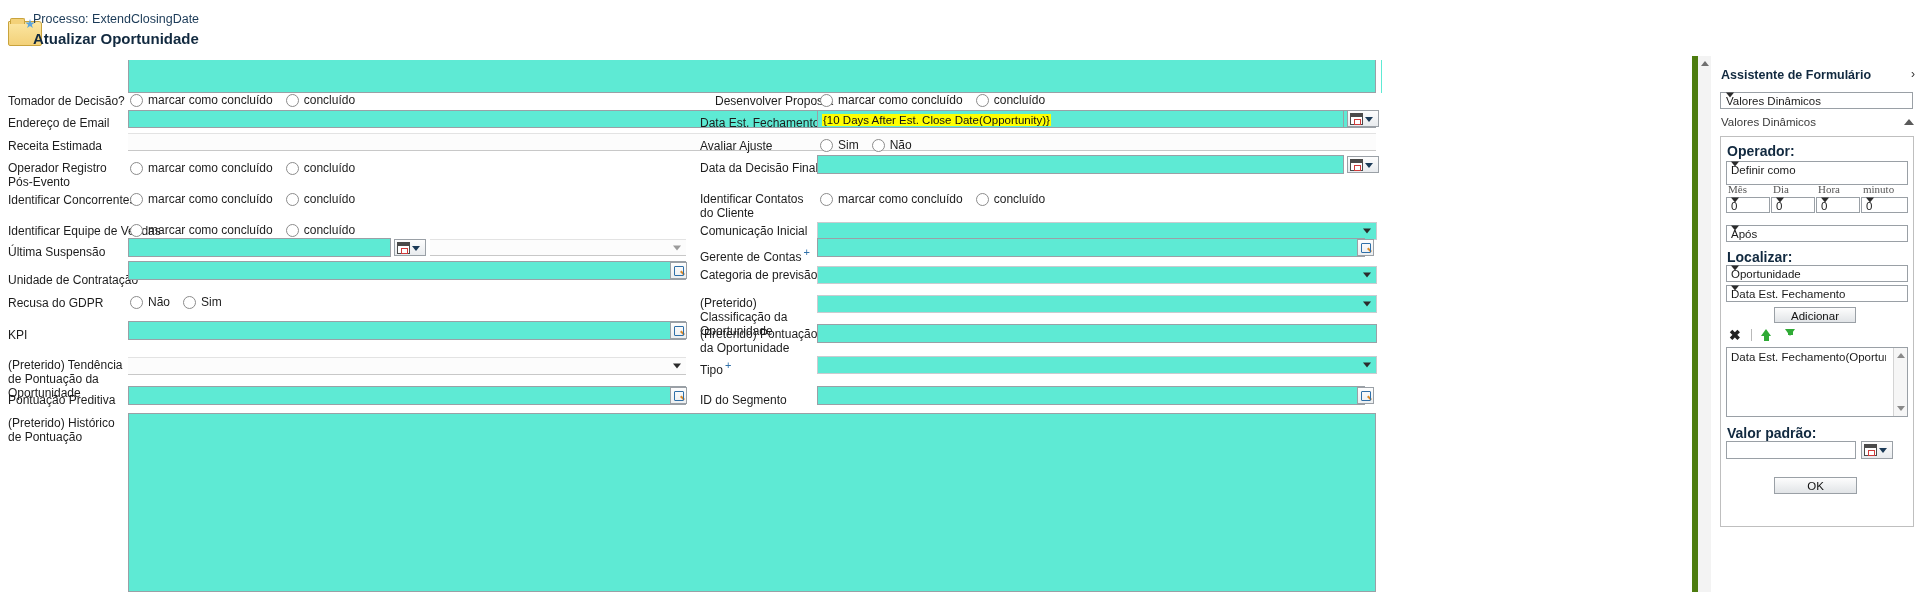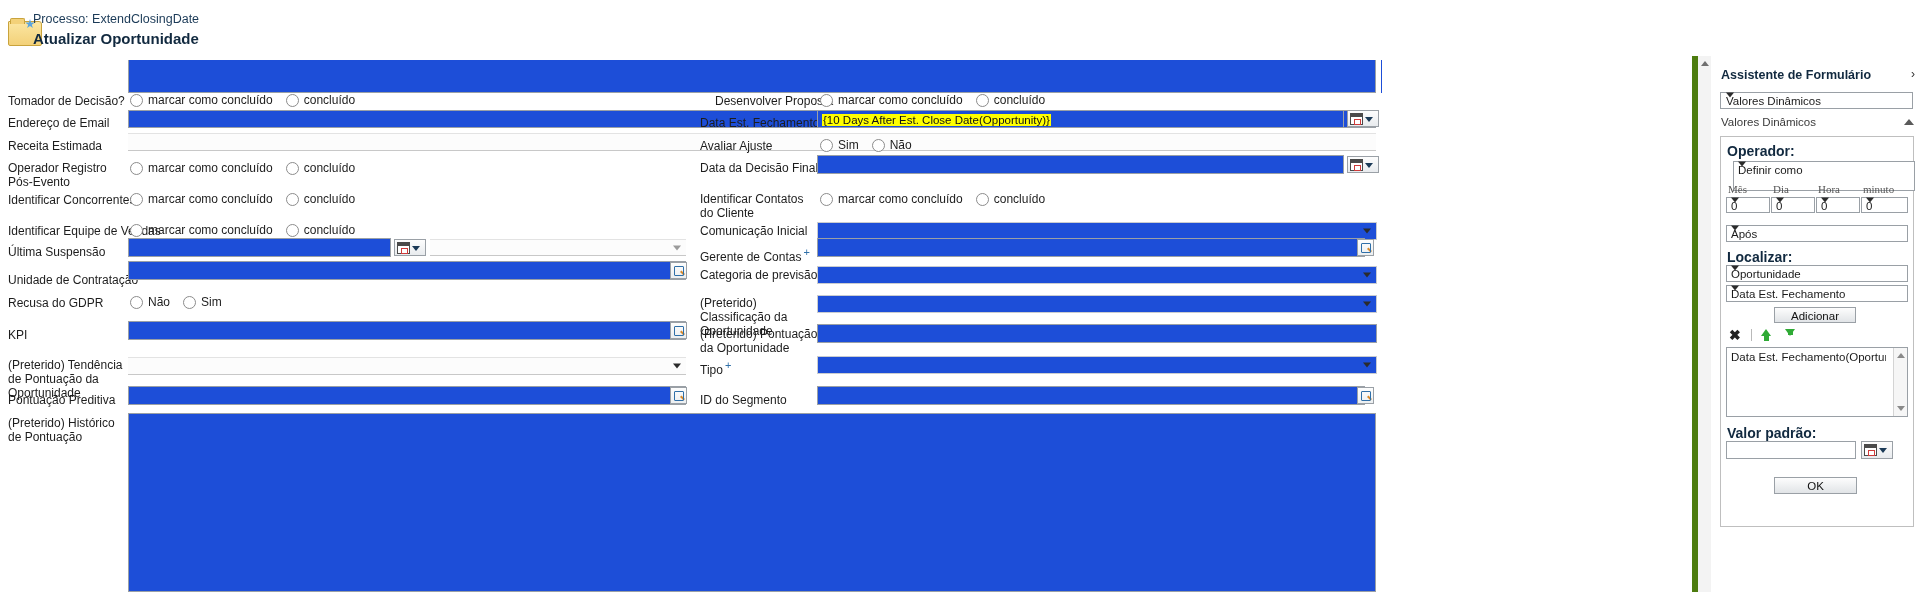--- a/index.html
+++ b/index.html
@@ -23,21 +23,21 @@
   .hdr-title{position:absolute;left:33px;top:30px;font-size:15px;font-weight:bold;color:#11293f;text-align:center;}
 
   
   .form{position:absolute;left:0;top:56px;width:1390px;height:536px;background:#fff;overflow:hidden;}
   .col{position:absolute;top:0;}
   .col-l{left:0;width:690px;}
   .col-r{left:695px;width:690px;}
   .lbl{position:absolute;font-size:12px;color:#1d1d1d;line-height:14px;}
   .req{color:#2f6fa8;font-size:11px;vertical-align:super;margin-left:2px;}
 
-  .fld{position:absolute;box-sizing:border-box;background:#1d4ed8;}
+  .fld{position:absolute;box-sizing:border-box;background:#5eead4;}
   .fld.bdr{border:1px solid #9aa0a6;}
   .fld.bdr-l{border:none;border-bottom:1px solid #c8c8c8;border-top:1px solid #e3e3e3;background:#fcfcfc;}
   .fld.light{border:1px solid #c9ccd0;}
   .fld-txt{position:absolute;left:4px;top:3px;font-size:11.5px;color:#111;white-space:nowrap;}
 
   .radio-grp{position:absolute;display:flex;align-items:center;gap:13px;}
   .radio{display:flex;align-items:center;gap:5px;font-size:12px;color:#1d1d1d;}
   .radio i{width:11px;height:11px;border:1px solid #8c8c8c;border-radius:50%;background:#fff;display:inline-block;}
 
   
@@ -349,21 +349,21 @@
       <span>Valores Dinâmicos</span>
       <span class="dd-arrow"></span>
     </div>
 
     <div class="side-sub">Valores Dinâmicos</div>
     <div class="side-collapse"></div>
 
     <div class="panel">
       <div class="p-h" style="left:6px;top:6px;">Operador:</div>
 
-      <div class="p-sel" style="left:12px;top:24px;width:182px;height:30px;">
+      <div class="p-sel" style="left:5px;top:24px;width:182px;height:24px;">
         <span>Definir como</span>
         <span class="dd-arrow"></span>
       </div>
 
       <div class="p-lbl" style="left:7px;top:46px;">Mês</div>
       <div class="p-lbl" style="left:52px;top:46px;">Dia</div>
       <div class="p-lbl" style="left:97px;top:46px;">Hora</div>
       <div class="p-lbl" style="left:142px;top:46px;">minuto</div>
 
       <div class="p-sel" style="left:5px;top:60px;width:44px;height:16px;">

